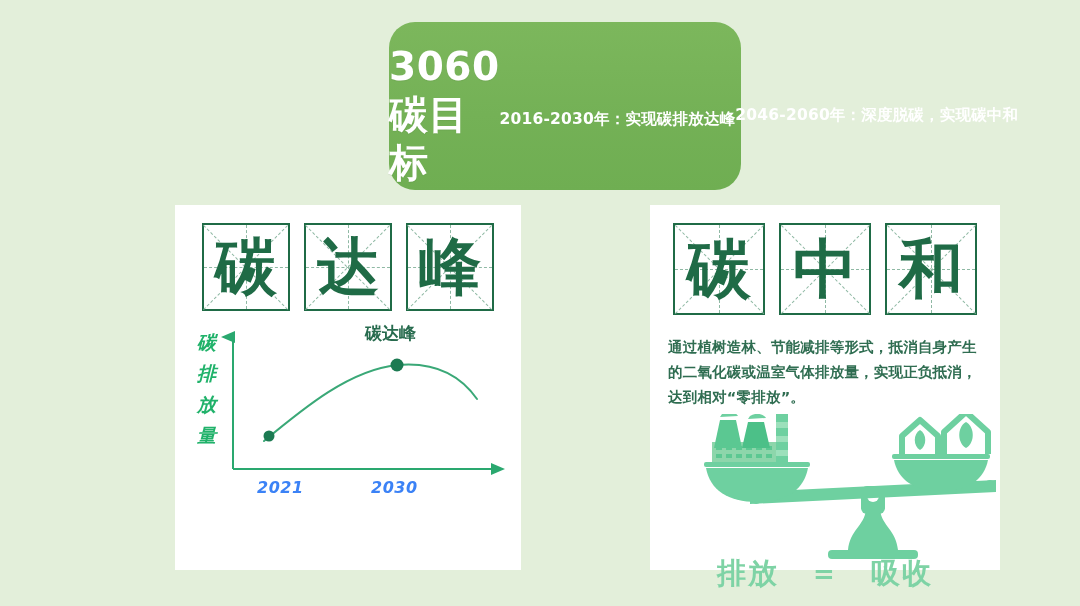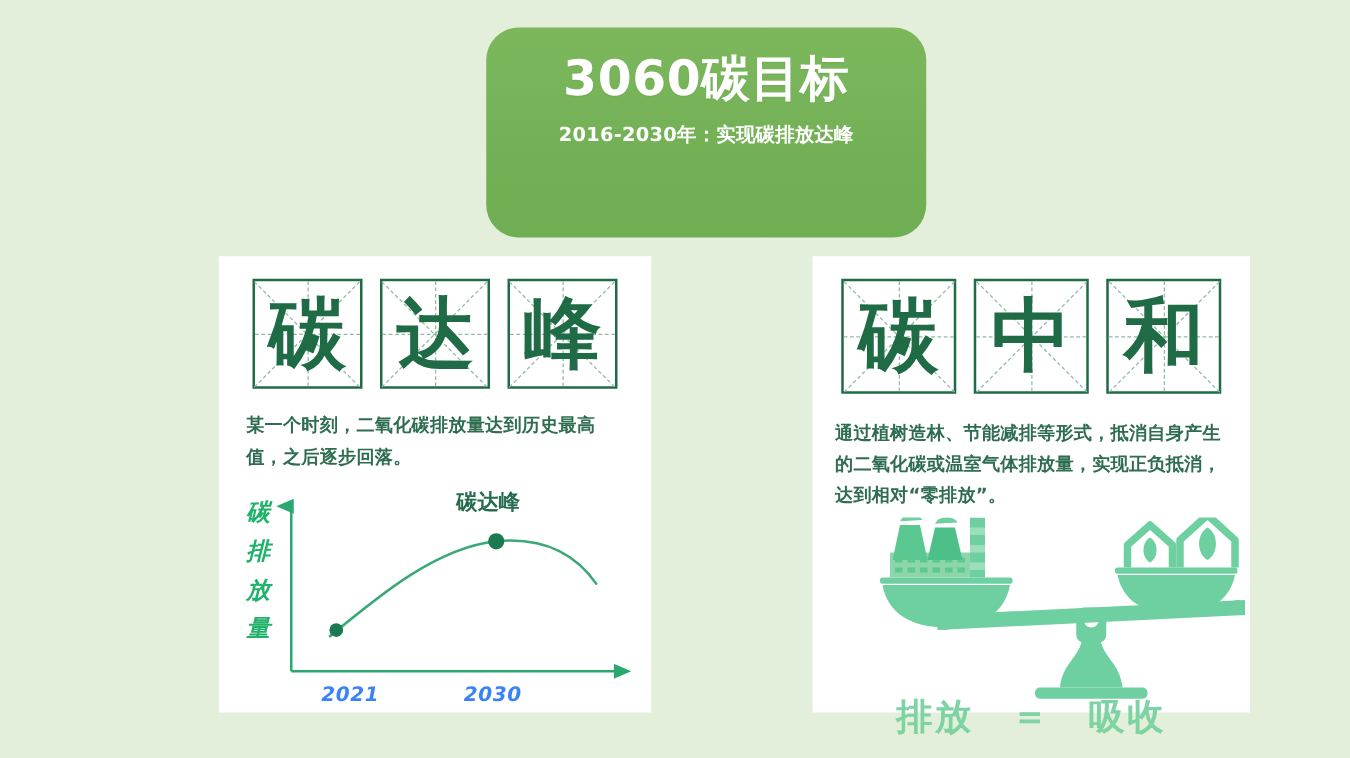--- a/index.html
+++ b/index.html
@@ -10,21 +10,21 @@
     overflow: hidden;
   }
   .page { position: relative; width: 1080px; height: 606px; }
 
   
   .banner {
     position: absolute; left: 389px; top: 22px;
     width: 352px; height: 168px;
     background: linear-gradient(180deg, #7cb75c 0%, #74b156 55%, #6fae52 100%);
     border-radius: 26px;
-    display: flex; flex-direction: column;
+    display: flex; flex-direction: row;
     align-items: center; justify-content: flex-start;
     padding-top: 18px;
   }
   .banner-title {
     color: #ffffff;
     font-size: 39px;
     font-weight: bold;
     letter-spacing: 0.5px;
     line-height: 48px;
     text-shadow: 0 1px 1px rgba(0,0,0,0.06);
@@ -142,20 +142,21 @@
   .eqrow .eqsign { font-size: 26px; }
 </style>
 </head>
 <body>
 
 <div class="page">
 
   <div class="banner">
     <div class="banner-title">3060碳目标</div>
     <div class="banner-line first">2016-2030年：实现碳排放达峰</div>
+    <div class="banner-line">2046-2060年：深度脱碳，实现碳中和</div>
   </div>
 
   <div class="card card-left">
 
     <div class="grid-row">
       <div class="tzg">
         <div class="ln d1"></div>
         <div class="ln d2"></div>
         <div class="ln h-mid"></div>
         <div class="ln v-mid"></div>
@@ -170,21 +171,20 @@
       </div>
       <div class="tzg">
         <div class="ln d1"></div>
         <div class="ln d2"></div>
         <div class="ln h-mid"></div>
         <div class="ln v-mid"></div>
         <div class="ch">峰</div>
       </div>
     </div>
 
-    <div class="para">某一个时刻，二氧化碳排放量达到历史最高值，之后逐步回落。</div>
 
     <div class="chart-wrap">
 
       <div class="ylab">
         <span>碳</span>
         <span>排</span>
         <span>放</span>
         <span>量</span>
       </div>
 

